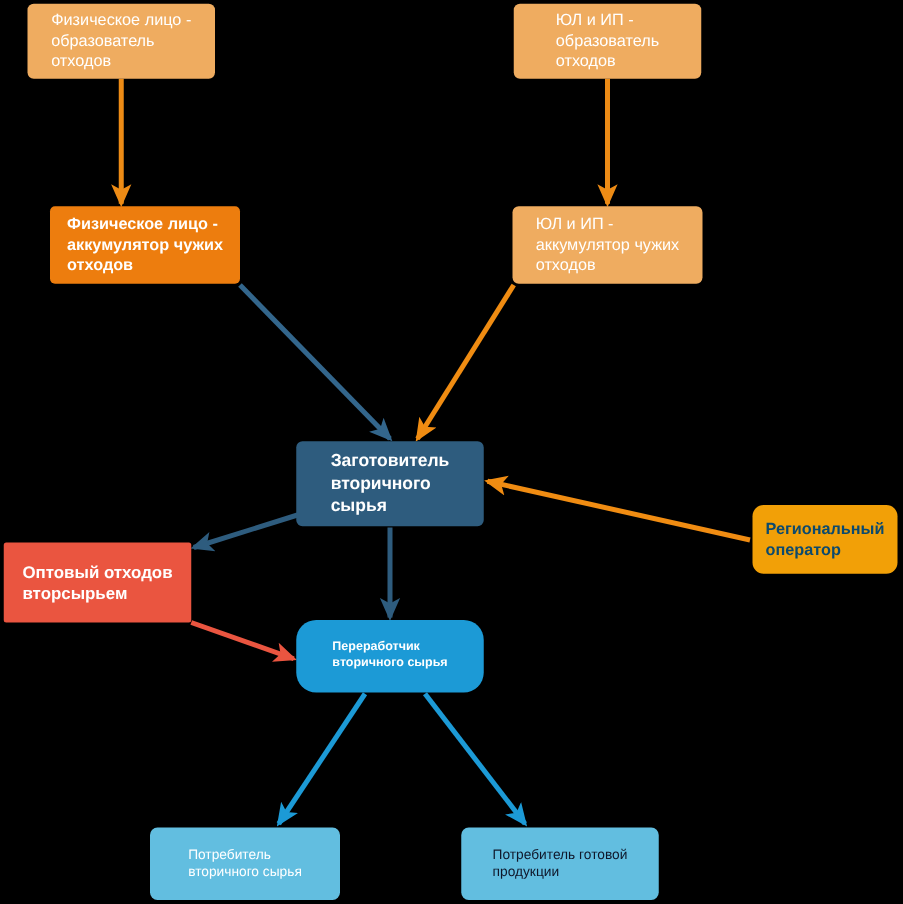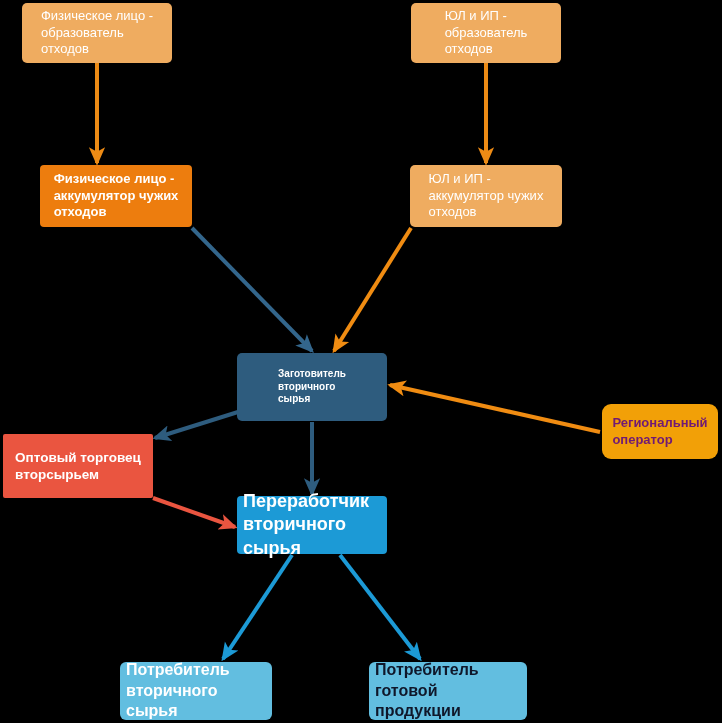--- a/index.html
+++ b/index.html
@@ -49,34 +49,34 @@
   }
   .node-amber {
     background: #f2a007;
     border-radius: 9px;
     font-size: 13px;
     font-weight: bold;
   }
   .node-navy {
     background: #2e5c7e;
     border-radius: 5px;
-    font-size: 10px;
+    font-size: 14px;
     font-weight: bold;
   }
   .node-blue {
     background: #1c9ad6;
-    border-radius: 4px;
-    font-size: 18px;
+    border-radius: 16px;
+    font-size: 10px;
     font-weight: bold;
   }
   .node-lightblue {
     background: #62bee0;
     border-radius: 6px;
-    font-size: 16px;
-    font-weight: 700;
+    font-size: 11px;
+    font-weight: 400;
   }
   .node-red {
     background: #ea5540;
     border-radius: 2px;
     font-size: 13.5px;
     font-weight: bold;
   }
 </style>
 </head>
 <body>
@@ -139,23 +139,23 @@
 отходов</div>
       <div class="node node-dark-orange" style="left: 40px; top: 165px; width: 152px; height: 62px; background: rgb(237, 125, 14); color: rgb(255, 255, 255);">Физическое лицо -
 аккумулятор чужих
 отходов</div>
       <div class="node node-light-orange" style="left: 410px; top: 165px; width: 152px; height: 62px; background: rgb(239, 172, 96); color: rgb(255, 255, 255);">ЮЛ и ИП -
 аккумулятор чужих
 отходов</div>
       <div class="node node-navy" style="left: 237px; top: 353px; width: 150px; height: 68px; background: rgb(46, 92, 126); color: rgb(255, 255, 255);">Заготовитель
 вторичного
 сырья</div>
-      <div class="node node-amber" style="left: 602px; top: 404px; width: 116px; height: 55px; background: rgb(242, 160, 7); color: #701a75;">Региональный
+      <div class="node node-amber" style="left: 602px; top: 404px; width: 116px; height: 55px; background: rgb(242, 160, 7); color: #0c4a6e;">Региональный
 оператор</div>
-      <div class="node node-red" style="left: 3px; top: 434px; width: 150px; height: 64px; background: rgb(234, 85, 64); color: rgb(255, 255, 255);">Оптовый торговец
+      <div class="node node-red" style="left: 3px; top: 434px; width: 150px; height: 64px; background: rgb(234, 85, 64); color: rgb(255, 255, 255);">Оптовый отходов
 вторсырьем</div>
       <div class="node node-blue" style="left: 237px; top: 496px; width: 150px; height: 58px; background: rgb(28, 154, 214); color: rgb(255, 255, 255);">Переработчик
 вторичного сырья</div>
       <div class="node node-lightblue" style="left: 120px; top: 662px; width: 152px; height: 58px; background: rgb(98, 190, 224); color: rgb(255, 255, 255);">Потребитель
 вторичного сырья</div>
       <div class="node node-lightblue" style="left: 369px; top: 662px; width: 158px; height: 58px; background: rgb(98, 190, 224); color: #0f172a;">Потребитель готовой
 продукции</div>
     </div>
 
 </div>

